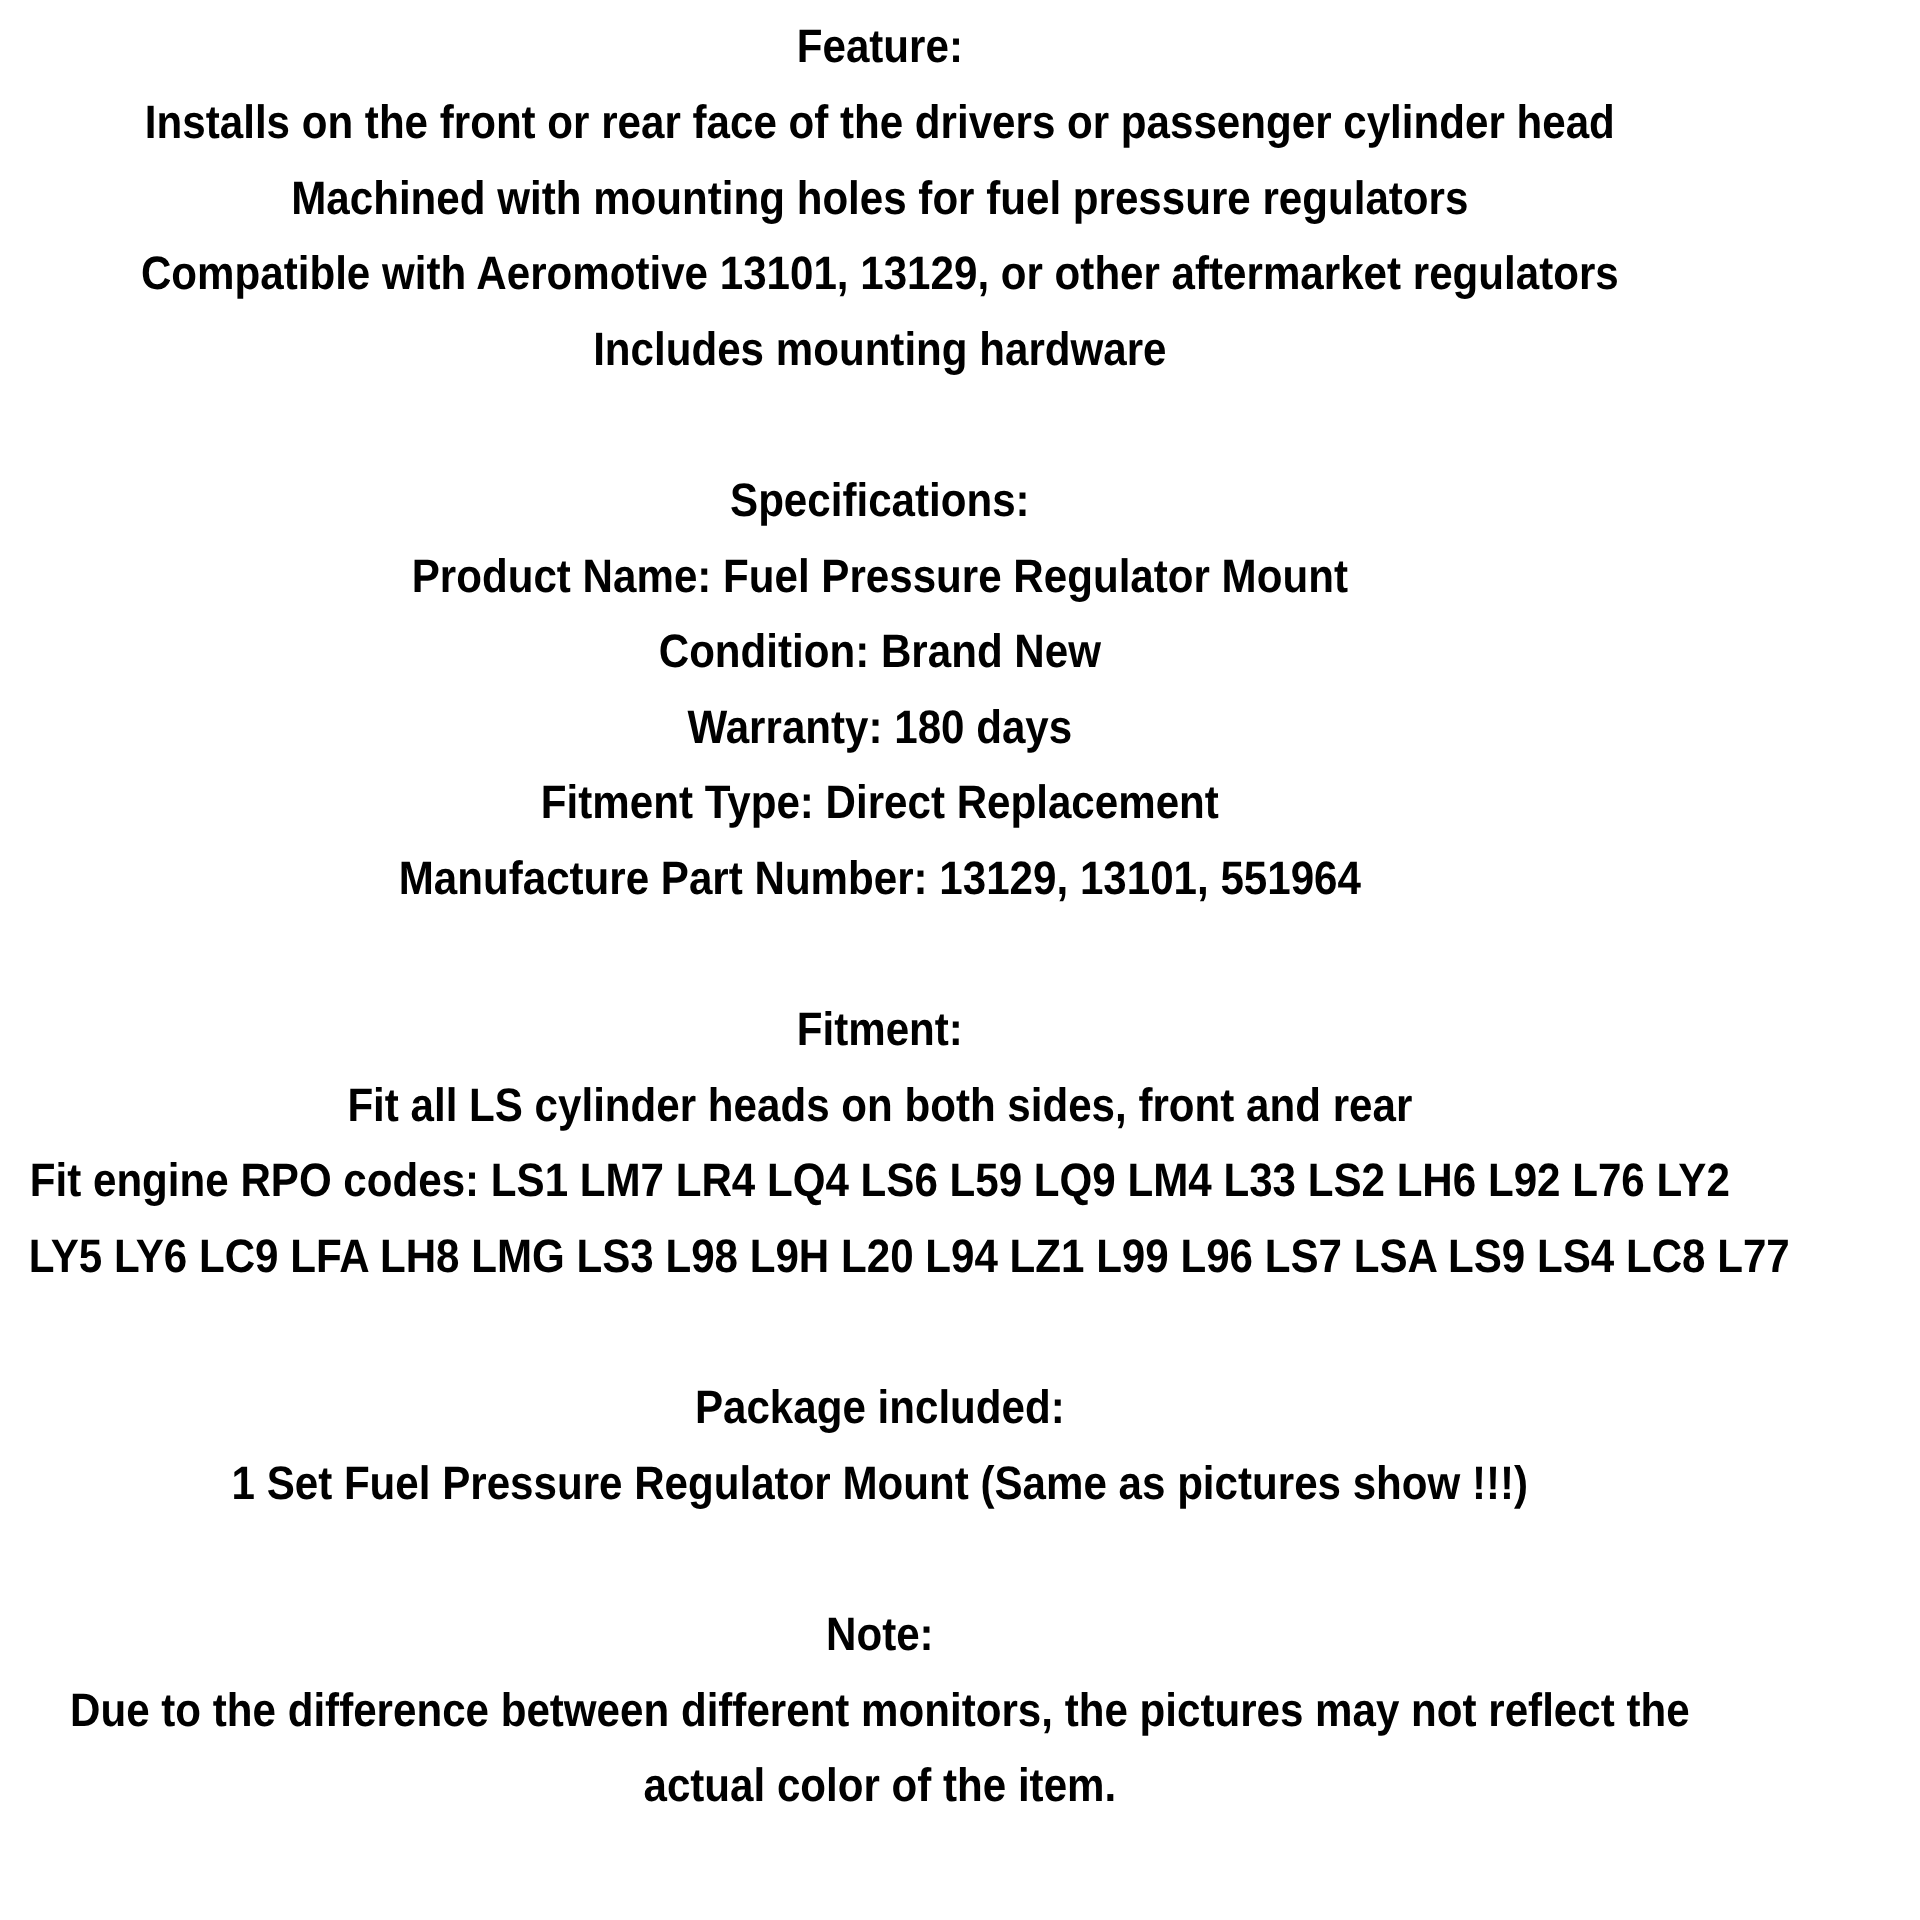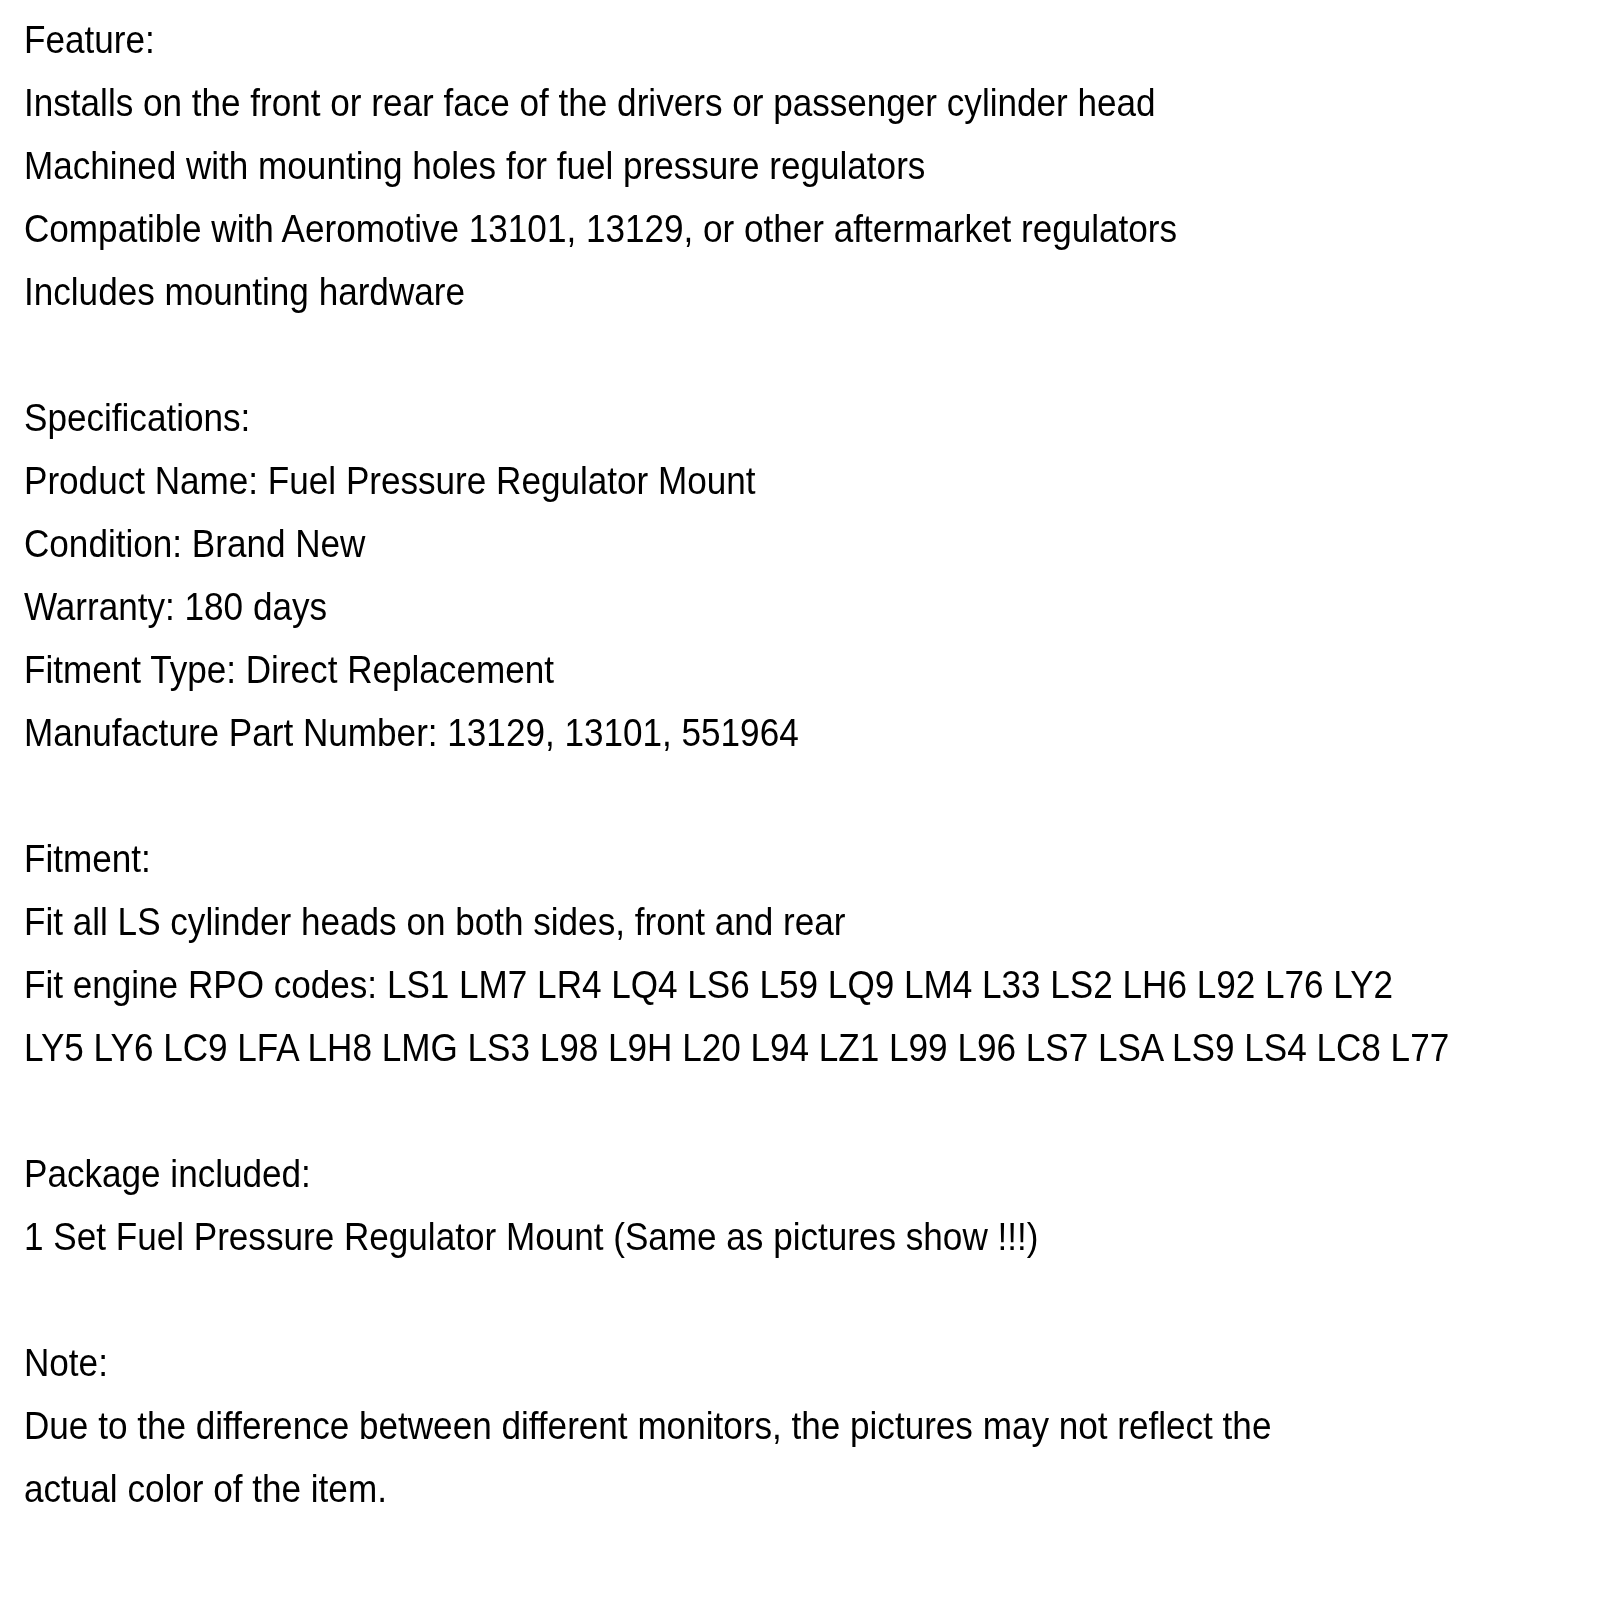--- a/index.html
+++ b/index.html
@@ -9,22 +9,23 @@
     background: #ffffff;
     overflow: hidden;
   }
   .page {
     width: 1600px;
     height: 1600px;
     background: #ffffff;
     padding: 8px 0 0 24px;
     font-family: "Liberation Sans", sans-serif;
     font-size: 39px;
-    font-weight: 400;
+    font-weight: 700;
     color: #000000;
+    text-align: center;
   }
   .line {
     height: 63px;
     line-height: 63px;
     white-space: nowrap;
     transform: scaleX(0.90);
     transform-origin: left center;
   }
   .line.blank {
     transform: none;

